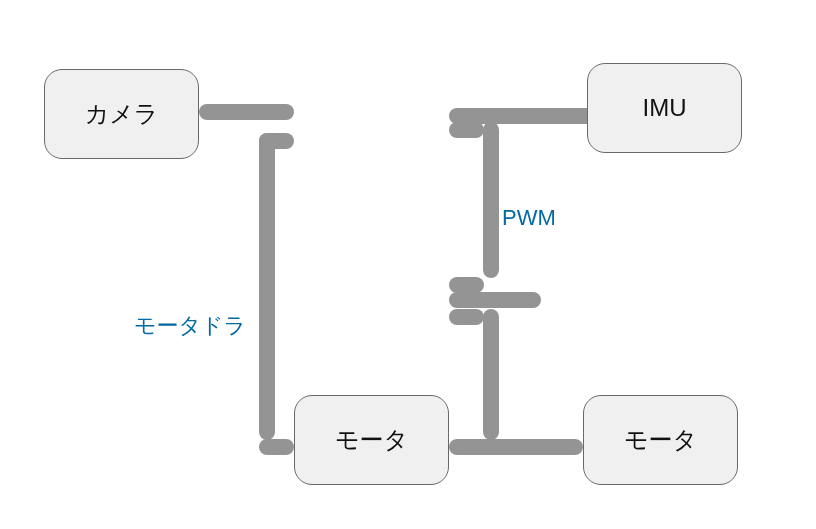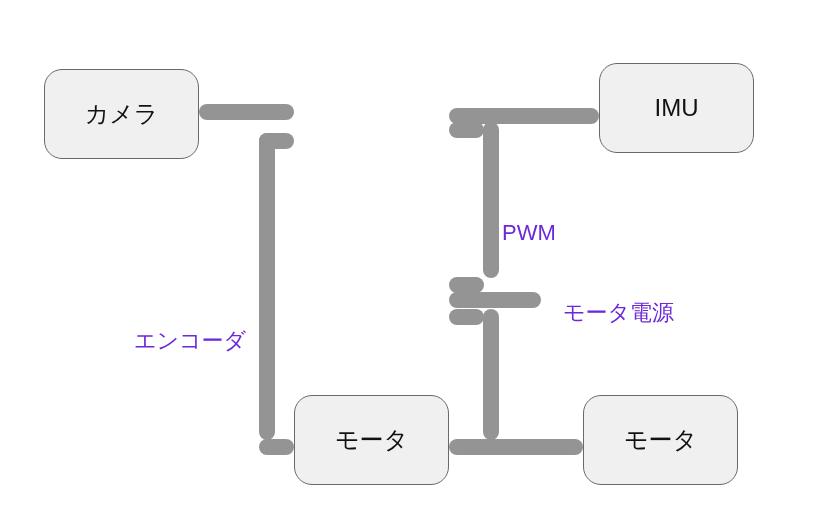--- a/index.html
+++ b/index.html
@@ -31,25 +31,24 @@
     white-space: pre-line;
   }
   .edge-h, .edge-v {
     position: absolute;
     background: #949494;
   }
   .edge-h { height: 1.5px; }
   .edge-v { width: 1.5px; }
   .edge-label {
     position: absolute;
-    color: #6d28d9;
+    color: #0369a1;
     font-size: 22px;
     line-height: 1.2;
     white-space: nowrap;
-    margin-top: 15px;
   }
 </style>
 </head>
 <body>
 
 <div class="canvas">
 
   <div class="edge-h" style="left:183px; top:88px; width:95px;"></div>
 
   <div class="edge-h" style="left:433px; top:92px; width:150px;"></div>
@@ -67,32 +66,31 @@
   <div class="edge-h" style="left:433px; top:293px; width:35px;"></div>
   <div class="edge-v" style="left:466.5px; top:293px; height:131px;"></div>
 
   <div class="edge-h" style="left:433px; top:423px; width:134px;"></div>
 
   <div class="node" style="left:28px; top:53px;">
     <span class="node-label">カメラ</span>
   </div>
 
 
-  <div class="node" style="left:583px; top:47px;">
+  <div class="node" style="left:571px; top:47px;">
     <span class="node-label">IMU</span>
   </div>
 
 
   <div class="node" style="left:278px; top:379px;">
     <span class="node-label">モータ</span>
   </div>
 
   <div class="node" style="left:567px; top:379px;">
     <span class="node-label">モータ</span>
   </div>
 
   <span class="edge-label" style="left:478px; top:181px;">PWM</span>
 
-  <span class="edge-label" style="left:539px; top:261px;">モータ電源</span>
 
-  <span class="edge-label" style="left:110px; top:289px;">エンコーダ</span>
+  <span class="edge-label" style="left:110px; top:289px;">モータドラ</span>
 
 </div>
 
 </body></html>

